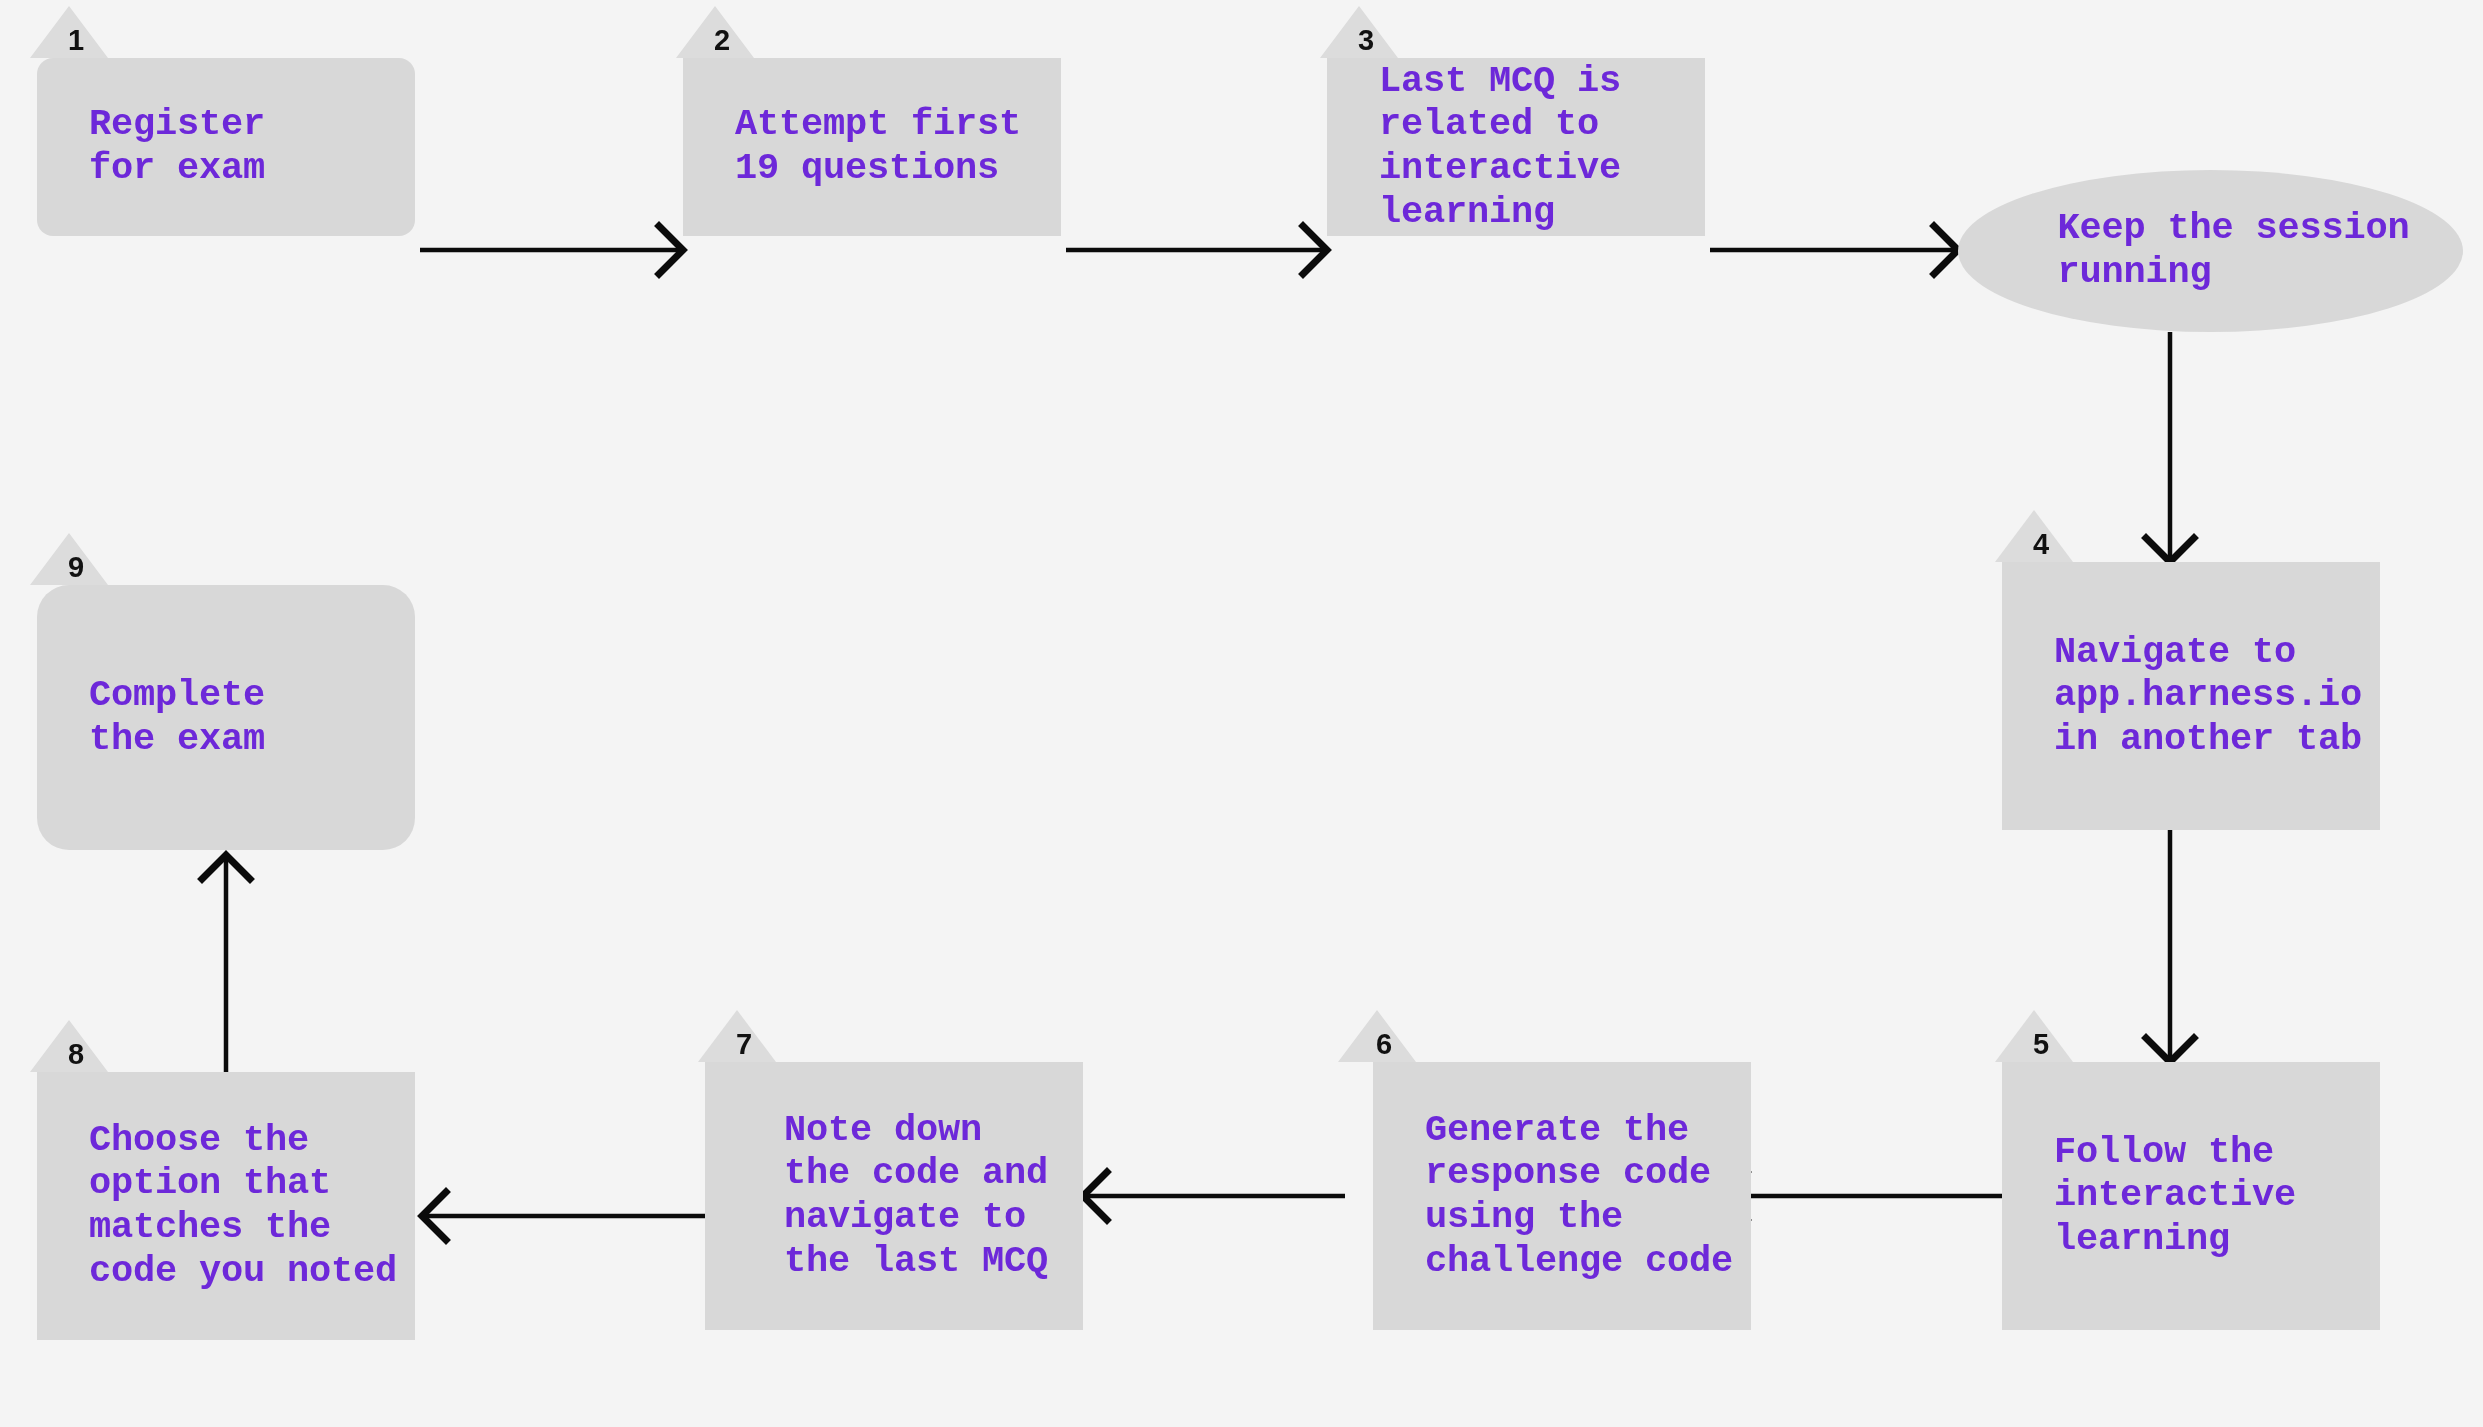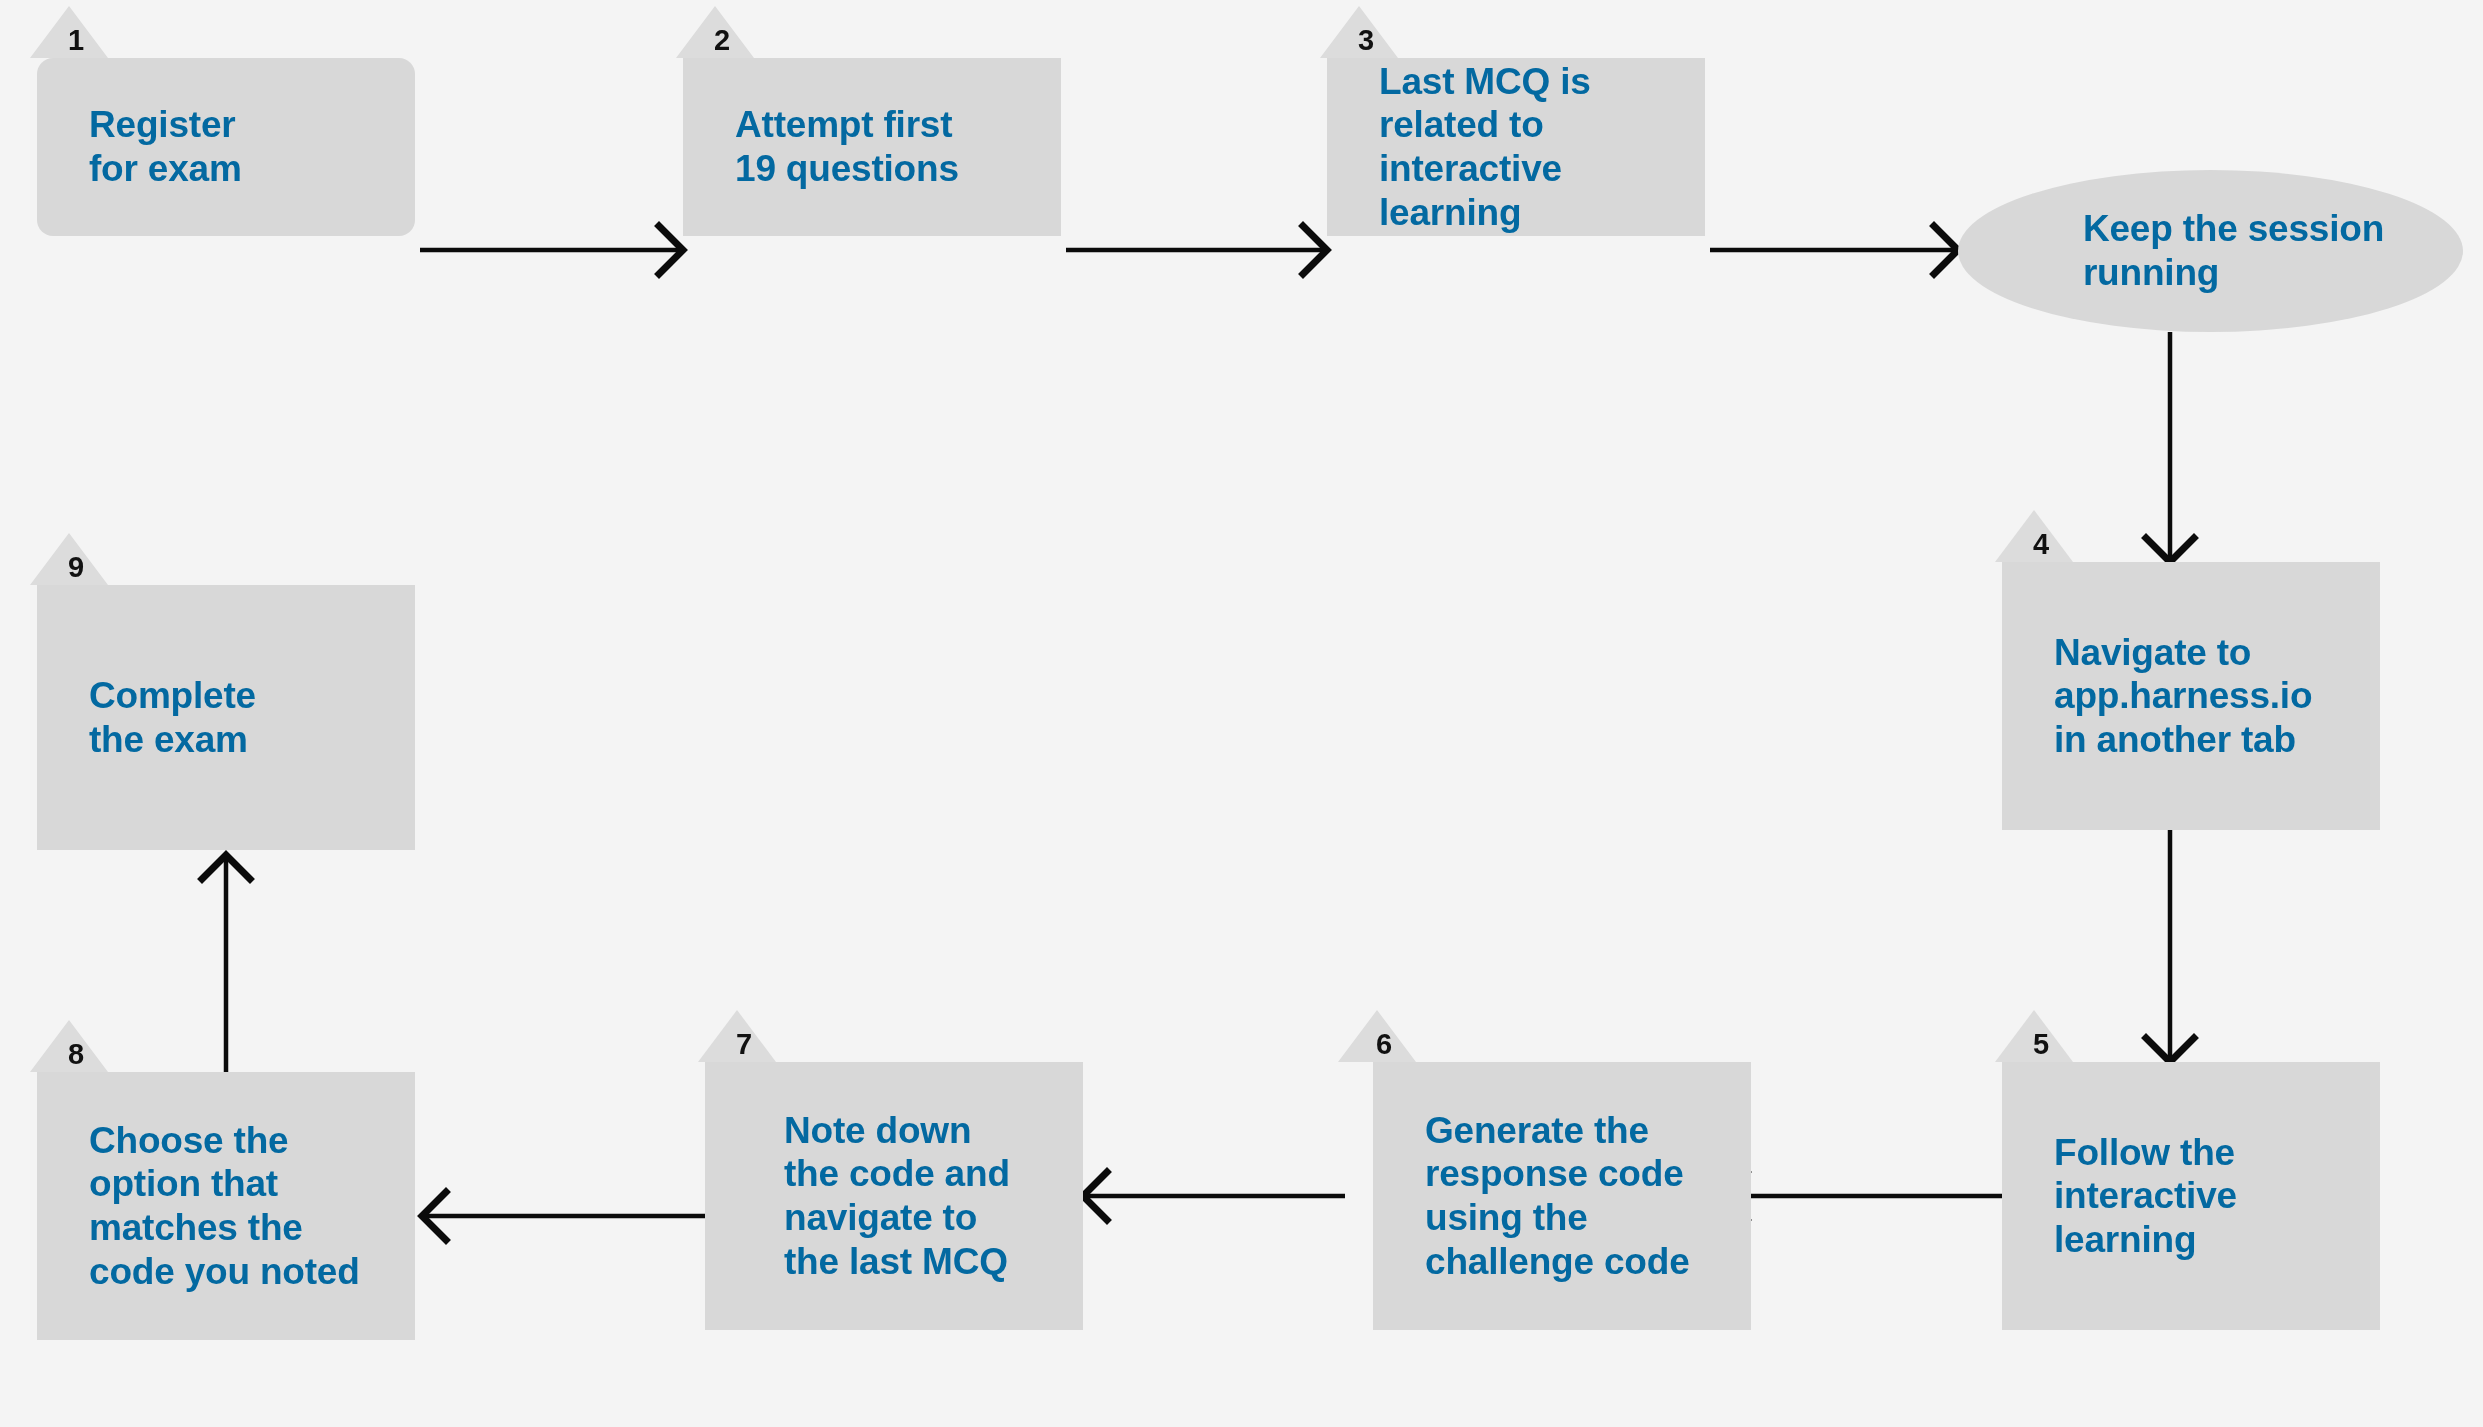--- a/index.html
+++ b/index.html
@@ -24,25 +24,26 @@
     justify-content: flex-start;
   }
   .node.ellipse {
     border-radius: 50%;
     justify-content: center;
   }
   .node-label {
     font-weight: bold;
     font-size: 37px;
     line-height: 1.18;
-    color: #0369a1;
+    color: #6d28d9;
     letter-spacing: -0.2px;
     white-space: pre-line;
     padding-left: 52px;
     padding-right: 14px;
+    font-family: Liberation Mono, monospace;
   }
   .node.ellipse .node-label {
     padding-left: 60px;
   }
   .badge {
     position: absolute;
     width: 78px;
     height: 52px;
     pointer-events: none;
   }
@@ -199,21 +200,21 @@
     <div class="node" style="left: 37px; top: 1072px; width: 378px; height: 268px; background: rgb(216, 216, 216);">
       <div class="node-label">Choose the
 option that
 matches the
 code you noted</div>
     </div>
     <div class="badge" style="left: 30px; top: 1020px;">
       <div class="tri" style="border-bottom-color: rgb(220, 220, 220);"></div>
       <div class="num">8</div>
     </div>
-    <div class="node" style="left: 37px; top: 585px; width: 378px; height: 265px; background: rgb(216, 216, 216);">
+    <div class="node" style="left: 37px; top: 585px; width: 378px; height: 265px; background: rgb(216, 216, 216); border-radius: 32px;">
       <div class="node-label">Complete
 the exam</div>
     </div>
     <div class="badge" style="left: 30px; top: 533px;">
       <div class="tri" style="border-bottom-color: rgb(220, 220, 220);"></div>
       <div class="num">9</div>
     </div>
   </div>
 
 </body></html>

